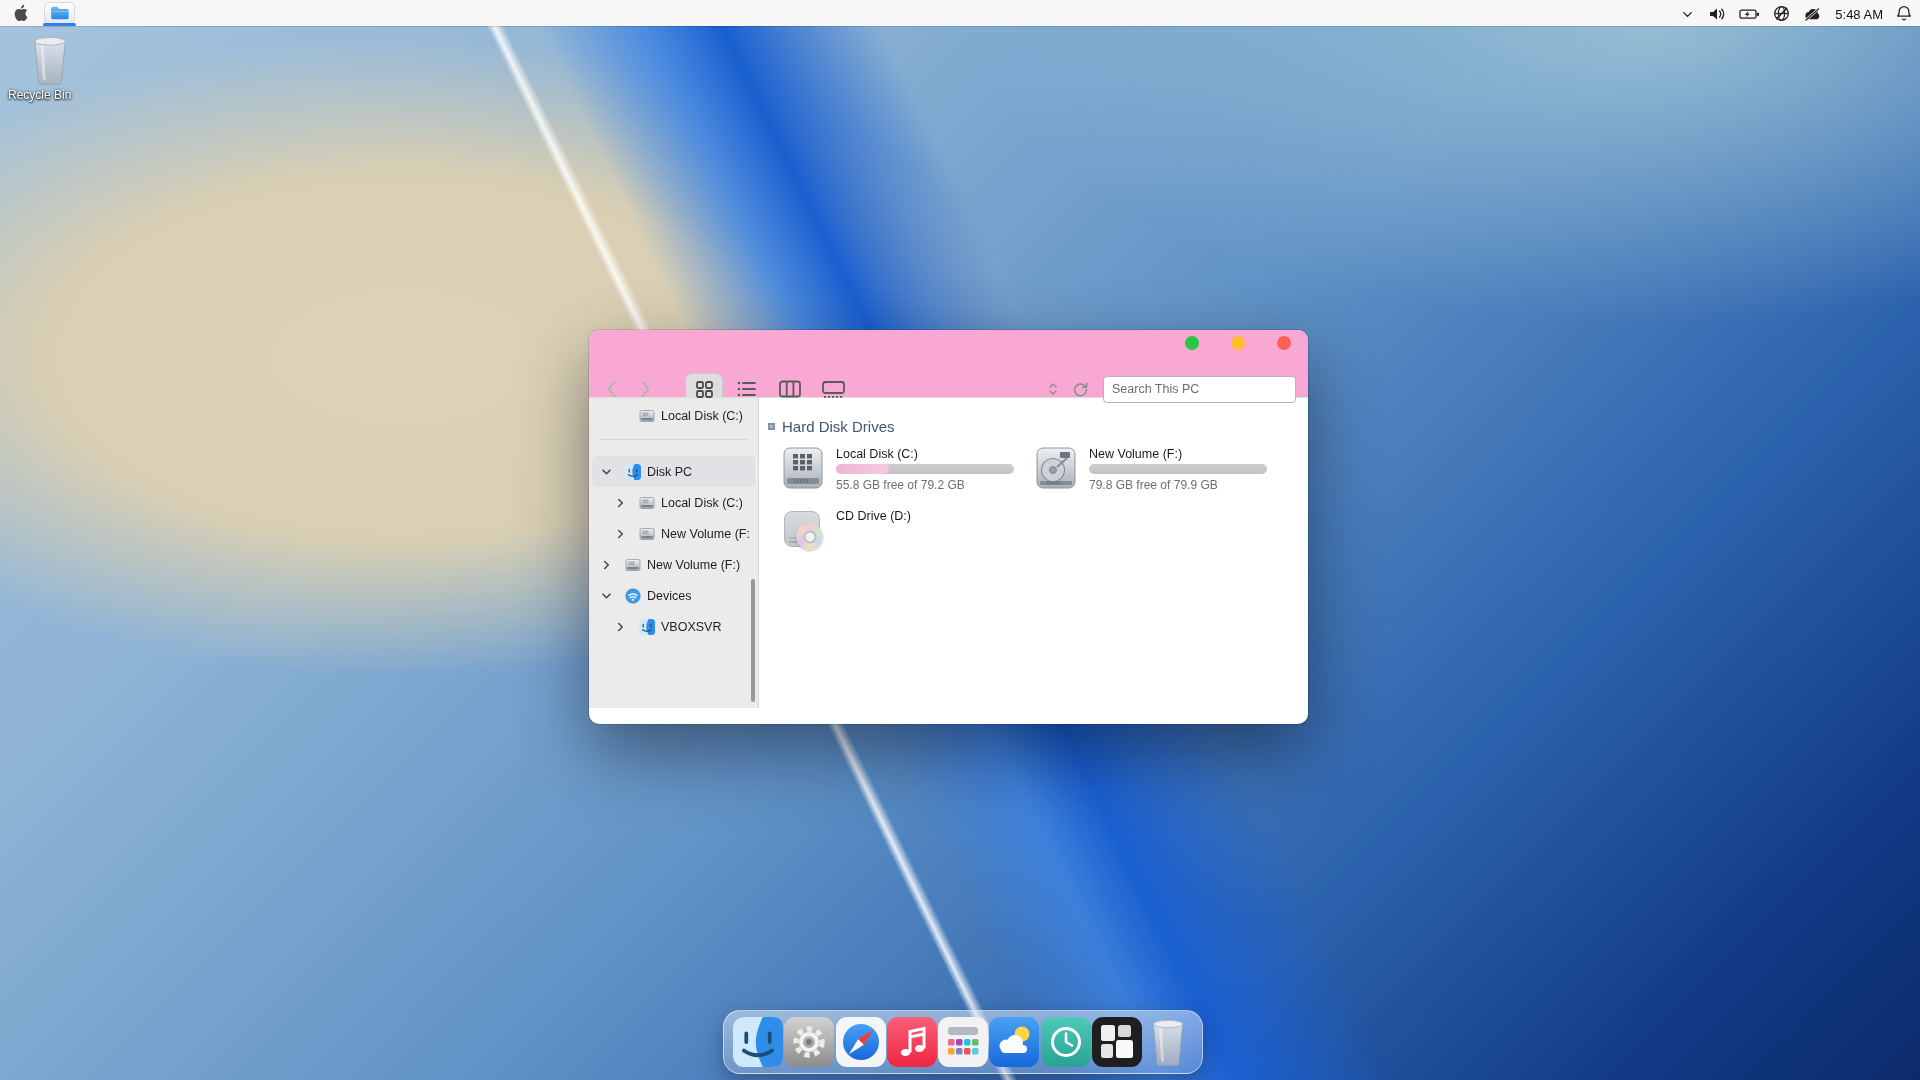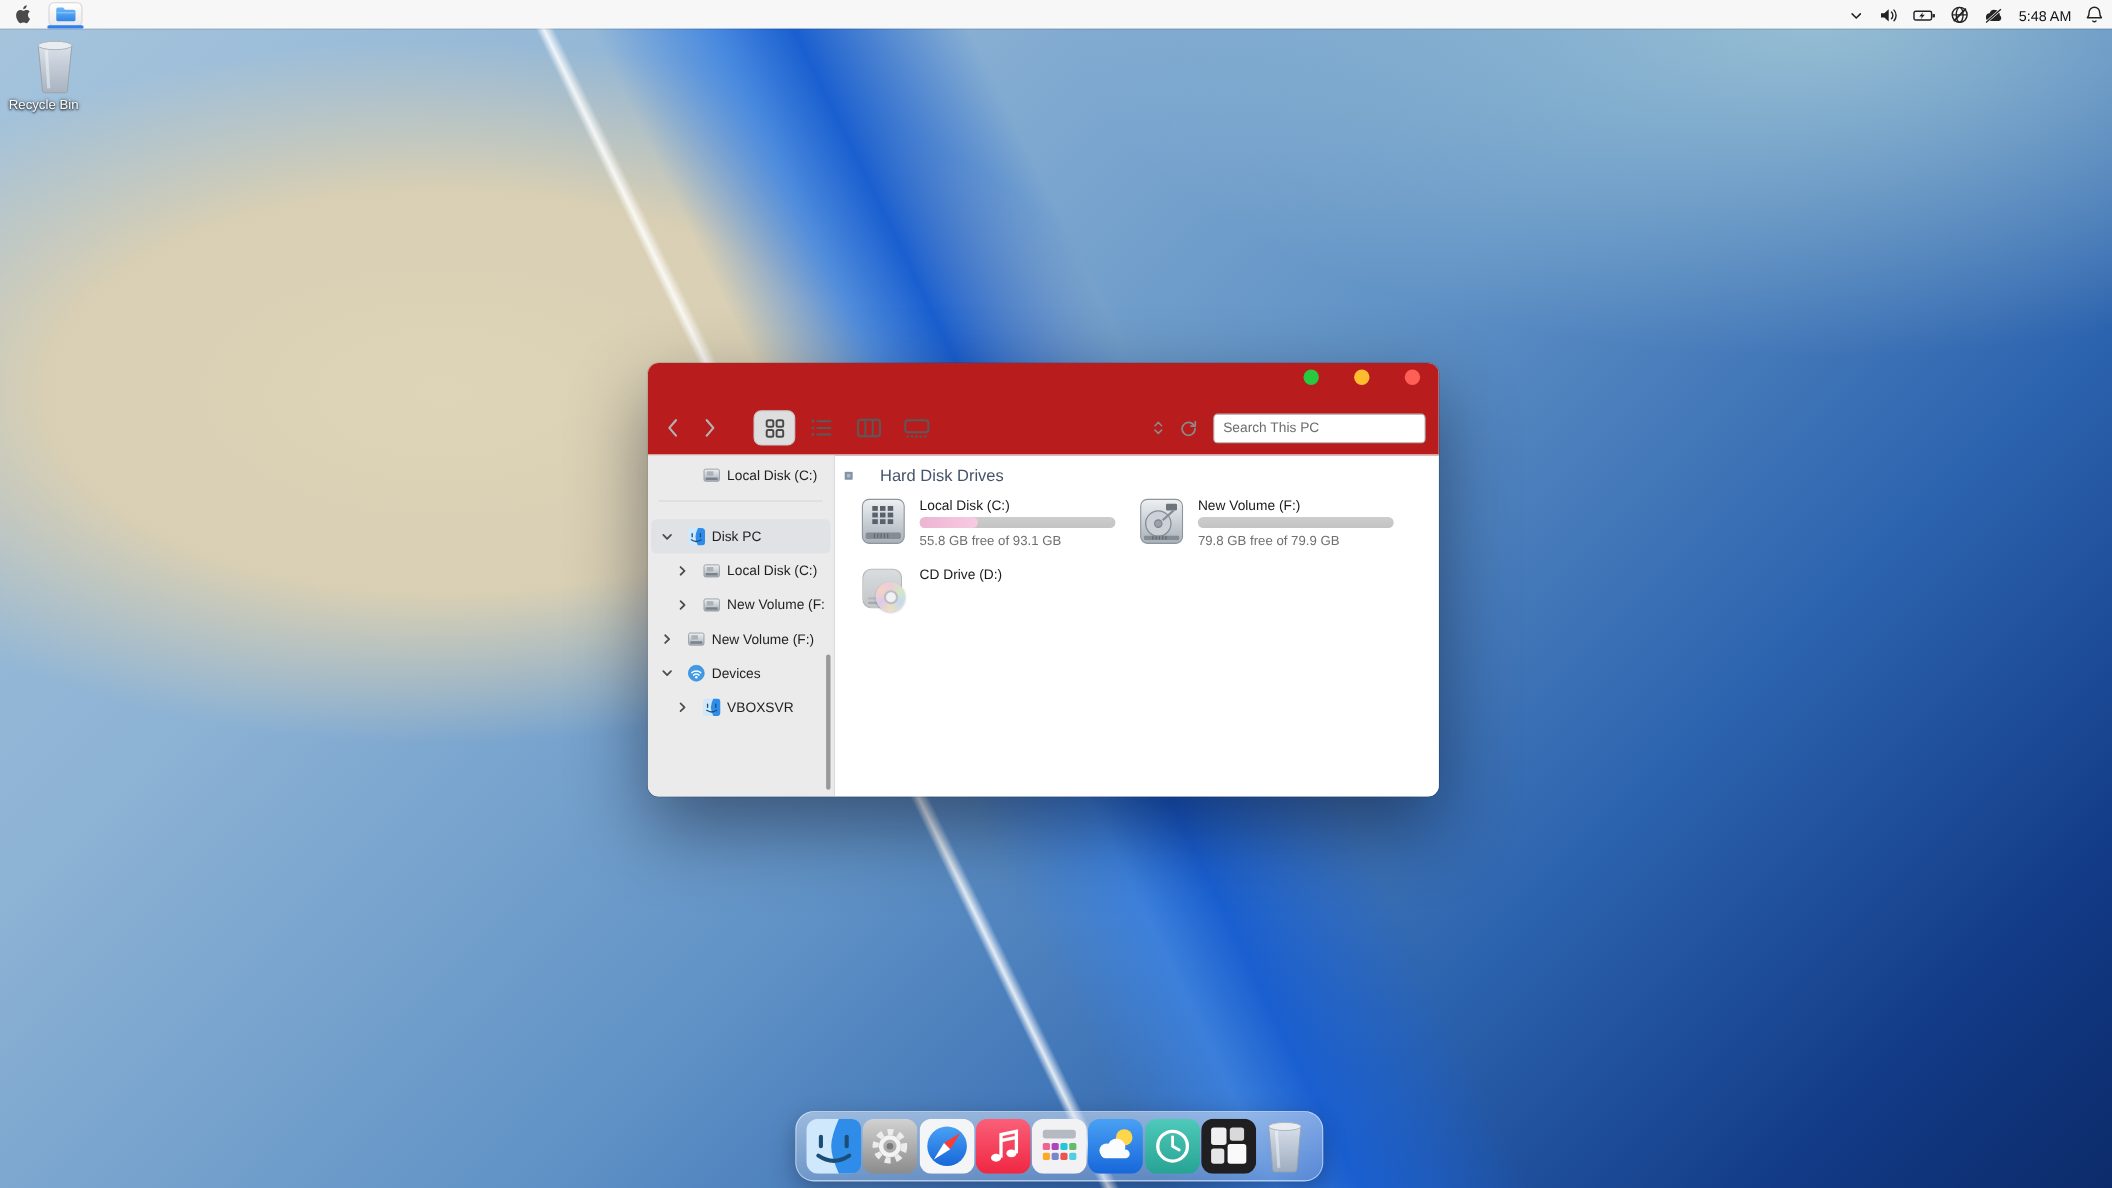--- a/index.html
+++ b/index.html
@@ -33,21 +33,21 @@
   
   .desktop-icon { position:absolute; left:8px; top:34px; width:84px; z-index:5;
     text-align:left; }
   .desktop-icon .label { margin-top:2px; font-size:12px; color:#fff;
     text-shadow:0 1px 2px rgba(0,0,0,.9), 0 0 3px rgba(0,0,0,.7); }
 
   
   .window { position:absolute; left:589px; top:330px; width:719px; height:394px; z-index:10;
     background:#fff; border-radius:10px; overflow:hidden;
     box-shadow:0 28px 70px rgba(0,0,20,.45), 0 0 0 1px rgba(0,0,0,.12); }
-  .win-header { height:84px; background:#b91c1c; border-bottom:1px solid #dfdddd; position:relative;text-decoration:underline; }
+  .win-header { height:68px; background:#f9a8d4; border-bottom:1px solid #dfdddd; position:relative;text-decoration:underline; }
   .traffic { position:absolute; top:6px; right:17px; display:flex; gap:32px; }
   .tl { width:14px; height:14px; border-radius:50%; }
   .tl.green  { background:var(--traffic_green); }
   .tl.yellow { background:var(--traffic_yellow); }
   .tl.red    { background:var(--traffic_red); }
 
   .toolbar { position:absolute; left:0; right:0; top:38px; height:42px;
     display:flex; align-items:center; }
   .navbtn { width:24px; height:30px; margin-left:10px; display:flex; align-items:center; justify-content:center; }
   .viewgroup { display:flex; align-items:center; gap:5px; margin-left:28px; }
@@ -73,21 +73,21 @@
   .side-item .ic16 { position:absolute; top:50%; transform:translateY(-50%); width:16px; height:16px; }
   .side-item .side-label { position:absolute; top:50%; transform:translateY(-50%); white-space:nowrap; }
   .lvl0 .chev { left:9px; }  .lvl0 .ic16 { left:33px; }  .lvl0 .side-label { left:55px; }
   .lvl1 .chev { left:23px; } .lvl1 .ic16 { left:47px; } .lvl1 .side-label { left:69px; }
   .side-divider { height:1px; background:#d8d8d8; margin:8px 10px 16px 10px; }
   .side-scrollbar { position:absolute; right:3px; top:181px; width:4px; height:123px;
     border-radius:2px; background:#999; }
 
   
   .content { flex:1; background:#fff; padding:8px 10px 0 22px; }
-  .section-title { display:flex; align-items:center; gap:25px; margin:2px 0 11px -13px;
+  .section-title { display:flex; align-items:center; gap:7px; margin:12px 0 11px -13px;
     font-size:15px; color:var(--header_text); }
   .sq { width:7px; height:7px; background:#aebccb; border:2px solid #8494a5; }
   .tiles { display:flex; gap:20px; margin-bottom:16px; }
   .tile { display:flex; gap:11px; width:233px; }
   .tile-icon { width:44px; height:44px; flex:0 0 44px; }
   .tile-info { padding-top:1px; min-width:0; }
   .tile-name { font-size:12.5px; color:#1a1a1a; margin-bottom:2px; white-space:nowrap; }
   .bar { width:178px; height:10px; border-radius:5px; overflow:hidden;
     background:linear-gradient(#cdcdcd,#c3c3c3); margin:3px 0 4px; }
   .bar-fill { height:100%; border-radius:5px;
@@ -428,21 +428,21 @@
               <rect x="6" y="32" width="32" height="6" rx="1.5" fill="#848c94"></rect>
               <g stroke="#5c646d" stroke-width="1">
                   <path d="M14 33 v4 M17 33 v4 M20 33 v4 M23 33 v4 M26 33 v4"></path>
                 </g>
             </svg>
             <div class="tile-info">
               <div class="tile-name">Local Disk (C:)</div>
               <div class="bar">
                 <div class="bar-fill" style="width: 29.5%;"></div>
               </div>
-              <div class="tile-caption">55.8 GB free of 93.1 GB</div>
+              <div class="tile-caption">55.8 GB free of 79.2 GB</div>
             </div>
           </div>
 
           <div class="tile">
             <svg class="tile-icon" viewBox="0 0 44 44">
               <rect x="3" y="2" width="38" height="40" rx="6" fill="url(#g-silver)" stroke="#8e959c"></rect>
               <rect x="26" y="6" width="10" height="6" rx="1" fill="#6d747c"></rect>
               <circle cx="19" cy="24" r="11.5" fill="#ccd2d8" stroke="#868d94" stroke-width="1.2"></circle>
               <circle cx="19" cy="24" r="3.4" fill="#9aa1a8" stroke="#7c838a"></circle>
               <path d="M33 12 L23 21" stroke="#868d94" stroke-width="2"></path>

